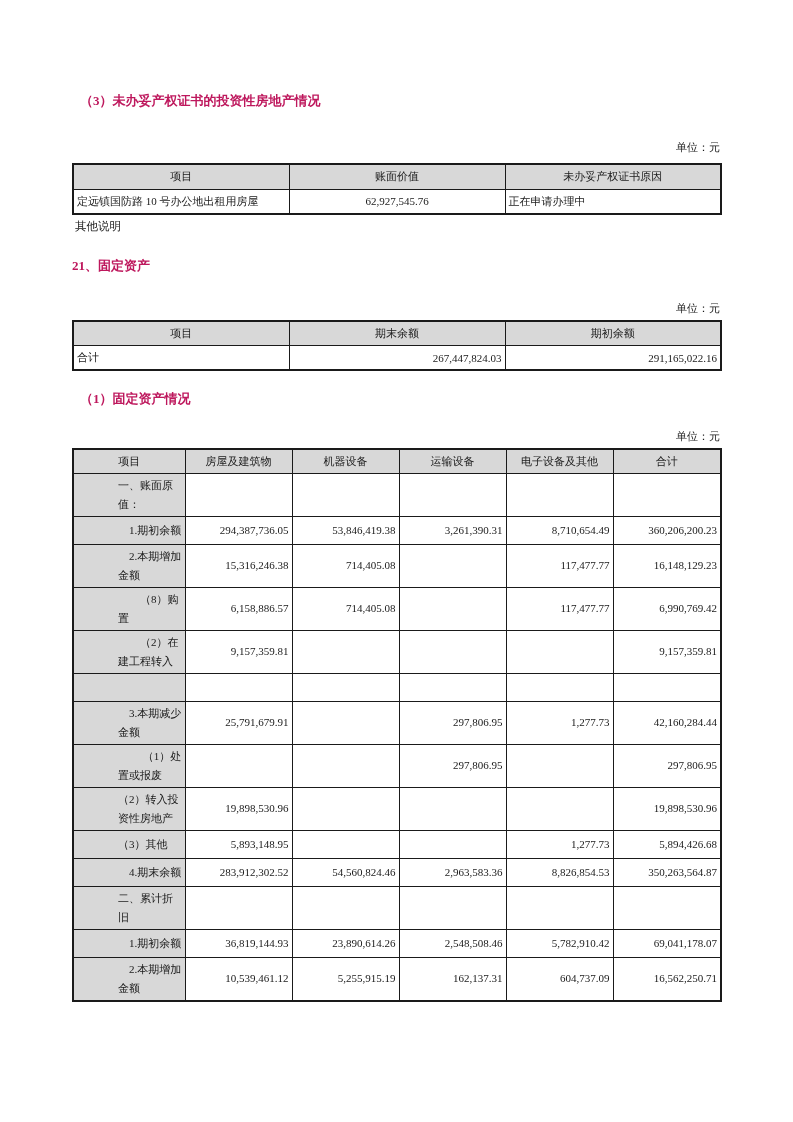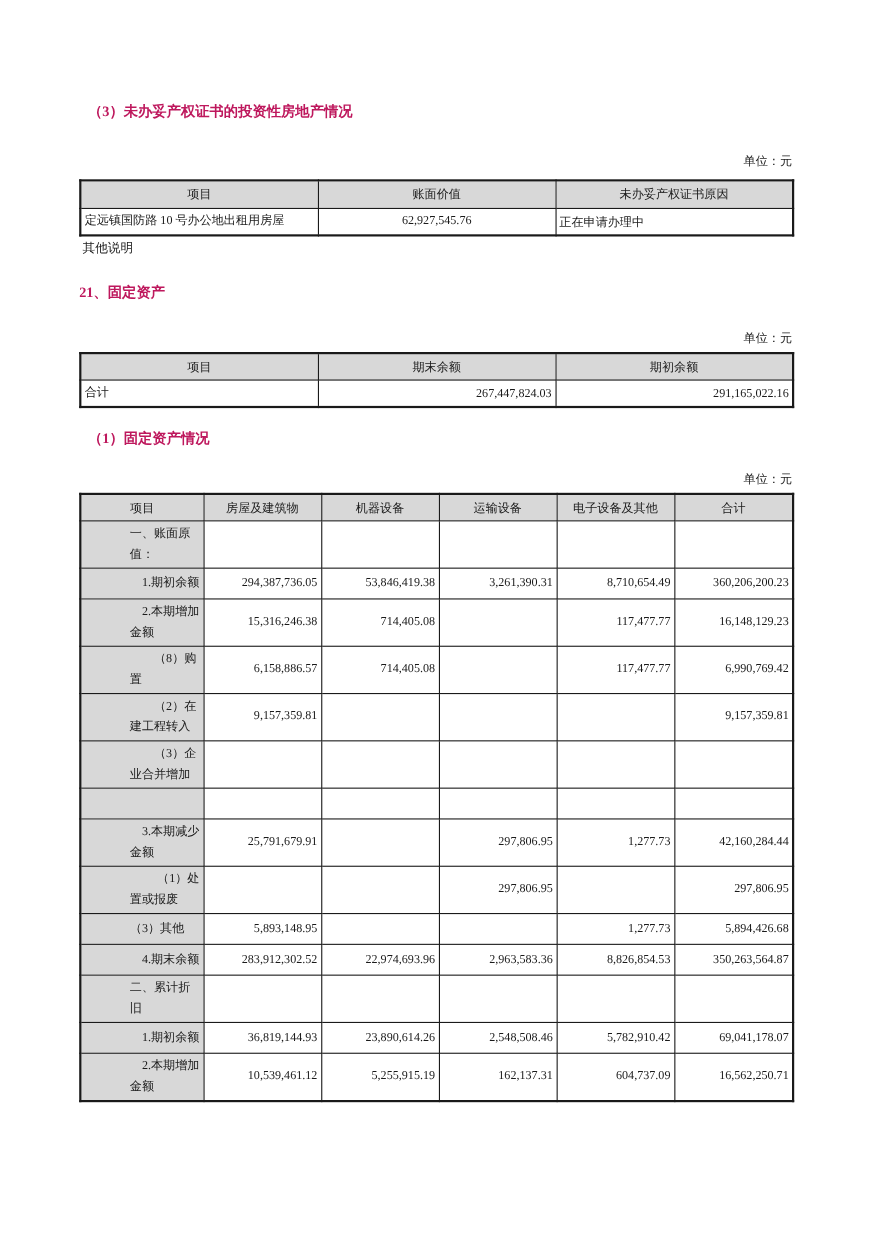--- a/index.html
+++ b/index.html
@@ -192,28 +192,20 @@
           </tr>
           <tr>
             <td>　　（2）在建工程转入</td>
             <td>9,157,359.81</td>
             <td></td>
             <td></td>
             <td></td>
             <td>9,157,359.81</td>
           </tr>
           <tr>
-            <td>　　（3）企业合并增加</td>
-            <td></td>
-            <td></td>
-            <td></td>
-            <td></td>
-            <td></td>
-          </tr>
-          <tr>
             <td></td>
             <td></td>
             <td></td>
             <td></td>
             <td></td>
             <td></td>
           </tr>
           <tr>
             <td>　3.本期减少金额</td>
             <td>25,791,679.91</td>
@@ -224,31 +216,39 @@
           </tr>
           <tr>
             <td>　　 （1）处置或报废</td>
             <td></td>
             <td></td>
             <td>297,806.95</td>
             <td></td>
             <td>297,806.95</td>
           </tr>
           <tr>
+            <td>（2）转入投资性房地产</td>
+            <td>19,898,530.96</td>
+            <td></td>
+            <td></td>
+            <td></td>
+            <td>19,898,530.96</td>
+          </tr>
+          <tr>
             <td>（3）其他</td>
             <td>5,893,148.95</td>
             <td></td>
             <td></td>
             <td>1,277.73</td>
             <td>5,894,426.68</td>
           </tr>
           <tr>
             <td>　4.期末余额</td>
             <td>283,912,302.52</td>
-            <td>22,974,693.96</td>
+            <td>54,560,824.46</td>
             <td>2,963,583.36</td>
             <td>8,826,854.53</td>
             <td>350,263,564.87</td>
           </tr>
           <tr>
             <td>二、累计折旧</td>
             <td></td>
             <td></td>
             <td></td>
             <td></td>

